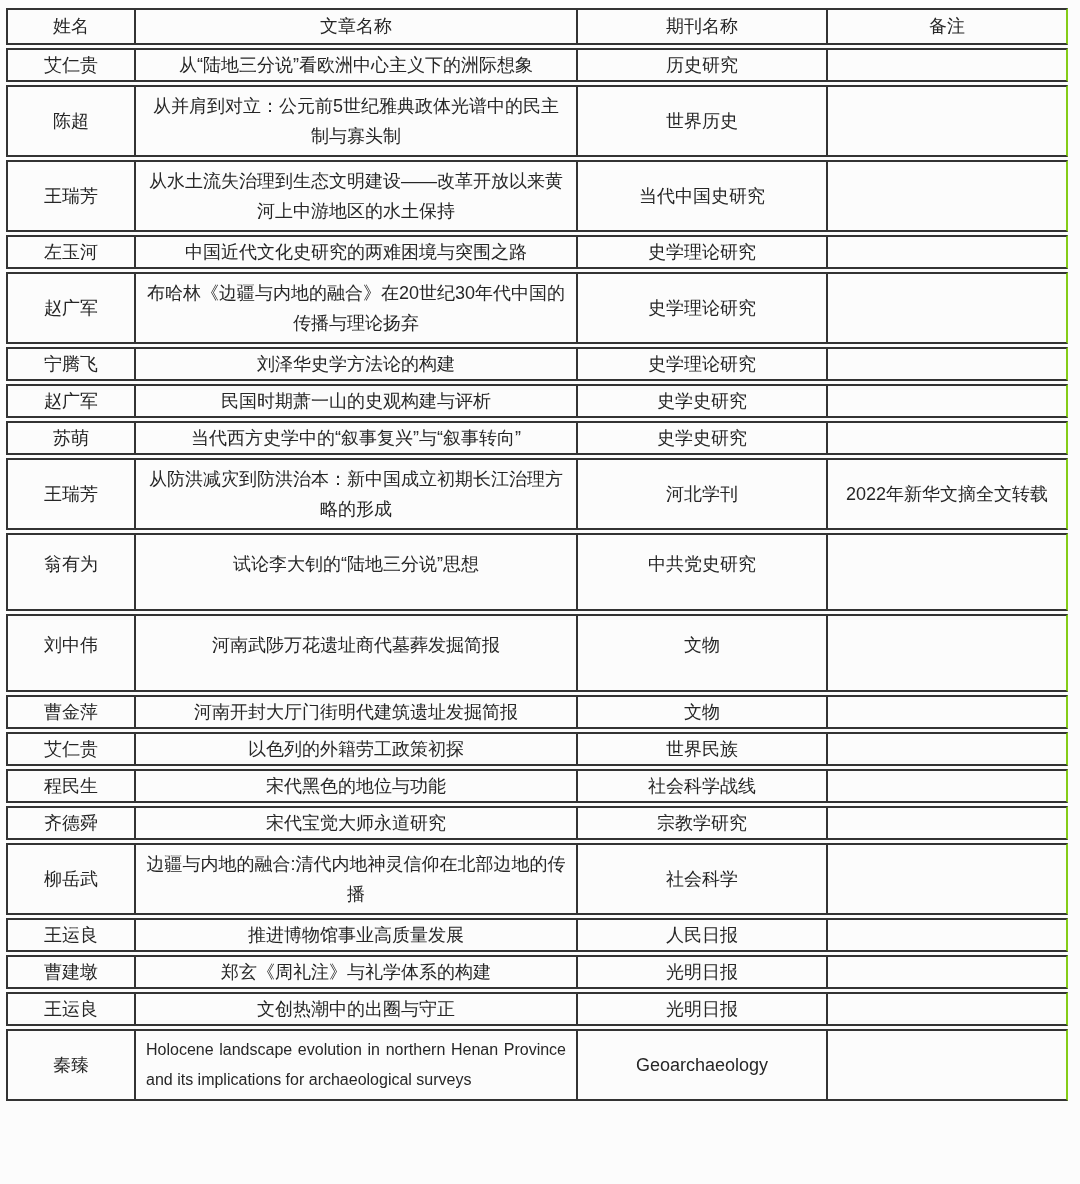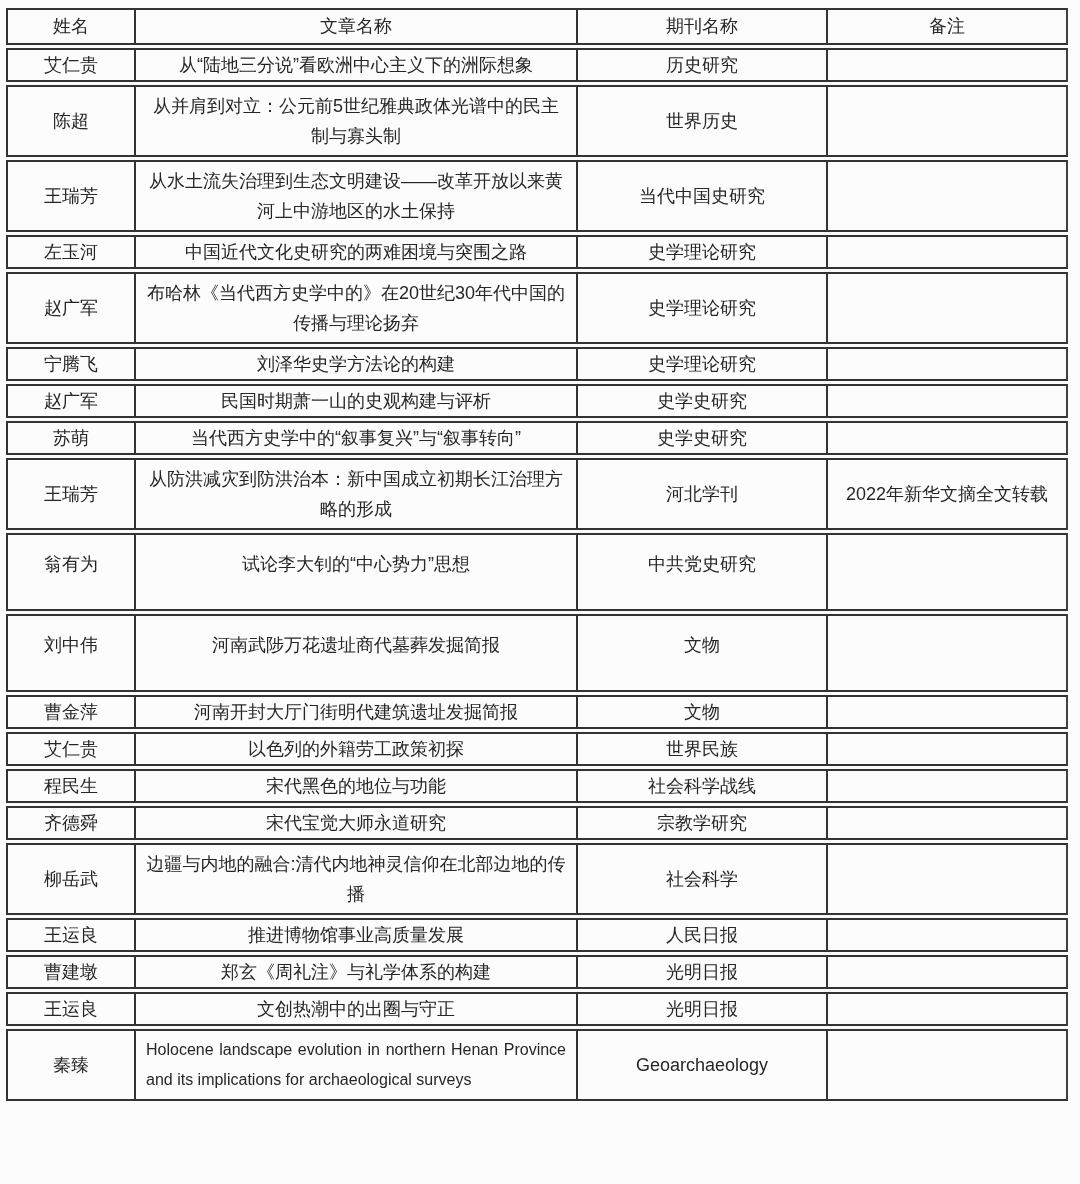--- a/index.html
+++ b/index.html
@@ -32,21 +32,21 @@
     border-right: none;
     padding: 0 10px;
     text-align: center;
     vertical-align: middle;
     font-size: 18px;
     font-weight: 400;
     line-height: 30px;
     overflow: hidden;
     background: transparent;
   }
-  th:last-child, td:last-child { border-right: 2px solid #404040; }
+  th:last-child, td:last-child { border-right: 2px solid #84cc16; }
 
   th { line-height: 33px; }
 
   
   tr.row-tall td     { padding-top: 4px;  padding-bottom: 4px; }
   
   tr.row-spacious td { padding-top: 14px; padding-bottom: 30px; }
 
   
   td.latin {
@@ -96,21 +96,21 @@
           <td></td>
         </tr>
         <tr>
           <td>左玉河</td>
           <td>中国近代文化史研究的两难困境与突围之路</td>
           <td>史学理论研究</td>
           <td></td>
         </tr>
         <tr class="row-tall">
           <td>赵广军</td>
-          <td>布哈林《当代西方史学中的》在20世纪30年代中国的传播与理论扬弃</td>
+          <td>布哈林《边疆与内地的融合》在20世纪30年代中国的传播与理论扬弃</td>
           <td>史学理论研究</td>
           <td></td>
         </tr>
         <tr>
           <td>宁腾飞</td>
           <td>刘泽华史学方法论的构建</td>
           <td>史学理论研究</td>
           <td></td>
         </tr>
         <tr>
@@ -126,21 +126,21 @@
           <td></td>
         </tr>
         <tr class="row-tall">
           <td>王瑞芳</td>
           <td>从防洪减灾到防洪治本：新中国成立初期长江治理方略的形成</td>
           <td>河北学刊</td>
           <td>2022年新华文摘全文转载</td>
         </tr>
         <tr class="row-spacious">
           <td>翁有为</td>
-          <td>试论李大钊的“中心势力”思想</td>
+          <td>试论李大钊的“陆地三分说”思想</td>
           <td>中共党史研究</td>
           <td></td>
         </tr>
         <tr class="row-spacious">
           <td>刘中伟</td>
           <td>河南武陟万花遗址商代墓葬发掘简报</td>
           <td>文物</td>
           <td></td>
         </tr>
         <tr>

